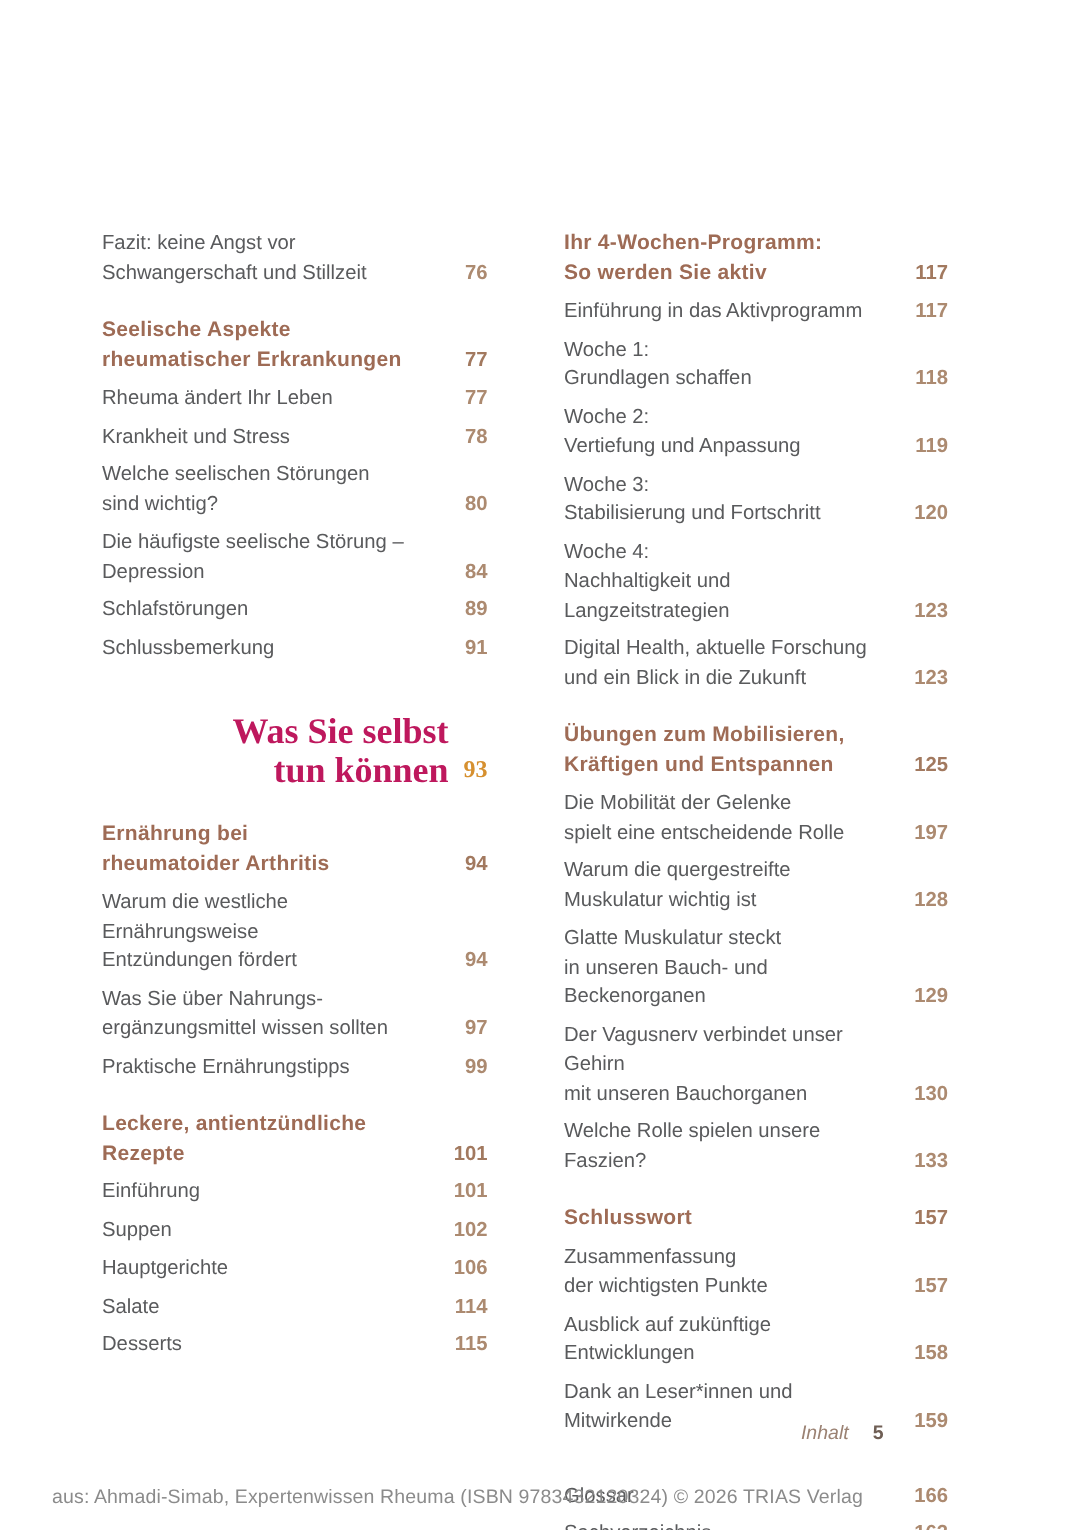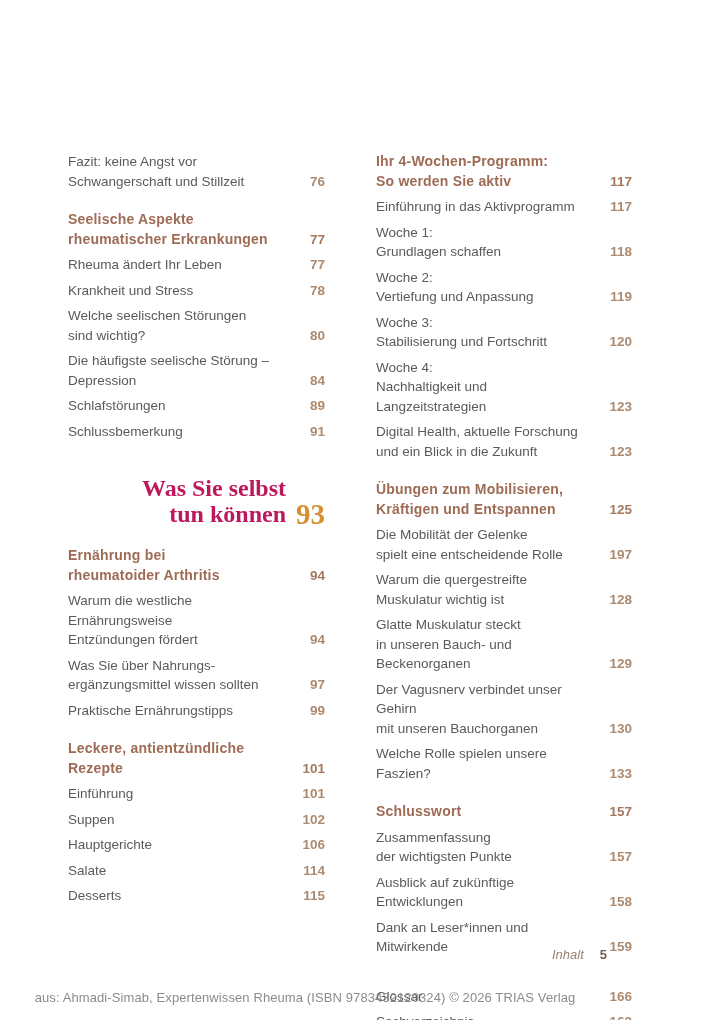--- a/index.html
+++ b/index.html
@@ -21,27 +21,27 @@
   .t-entry { margin-top:6px; }
   .t-entry .t-label { font-size:13.5px; line-height:19.5px; color:#595a5c; }
   .t-entry .t-num   { font-size:13.5px; line-height:19.5px; color:#ac8a70;font-weight:bold; }
 
   .t-section { margin-top:19px; }
   .t-section .t-label { font-size:14px; line-height:19.5px; font-weight:bold; color:#9e6b55; letter-spacing:0.2px; }
   .t-section .t-num   { font-size:13.5px; line-height:19.5px; font-weight:bold; color:#a2795f; }
 
   .t-chapter { margin-top:34px; margin-bottom:1px; }
   .t-chapter .t-label { font-family:Liberation Serif, serif; font-weight:bold; font-size:24px; line-height:26px; color:#be185d;text-align:right; }
-  .t-chapter .t-num   { font-family:"Liberation Serif", serif; font-weight:bold; font-size:29px; line-height:26px; color:#d6902f; }
+  .t-chapter .t-num   { font-family:"Liberation Serif", serif; font-weight:bold; font-size:16px; line-height:26px; color:#d6902f; }
 
   .t-gap { margin-top:30px; }
   .col .t-item:first-child { margin-top:0; }
 
   .footer {
-    position:absolute; top:946px; right:116px;
+    position:absolute; top:946px; right:134px;
     font-size:13px; line-height:18px;
   }
   .footer-label { font-style:italic; color:#9b8273; margin-right:16px; }
   .footer-page  { font-weight:bold; color:#6f5f55; }
 
   .caption {
     position:absolute; left:0; top:990px; width:610px;
     text-align:center;
     font-size:13px; color:#8b8b8b; letter-spacing:0.1px;
   }

